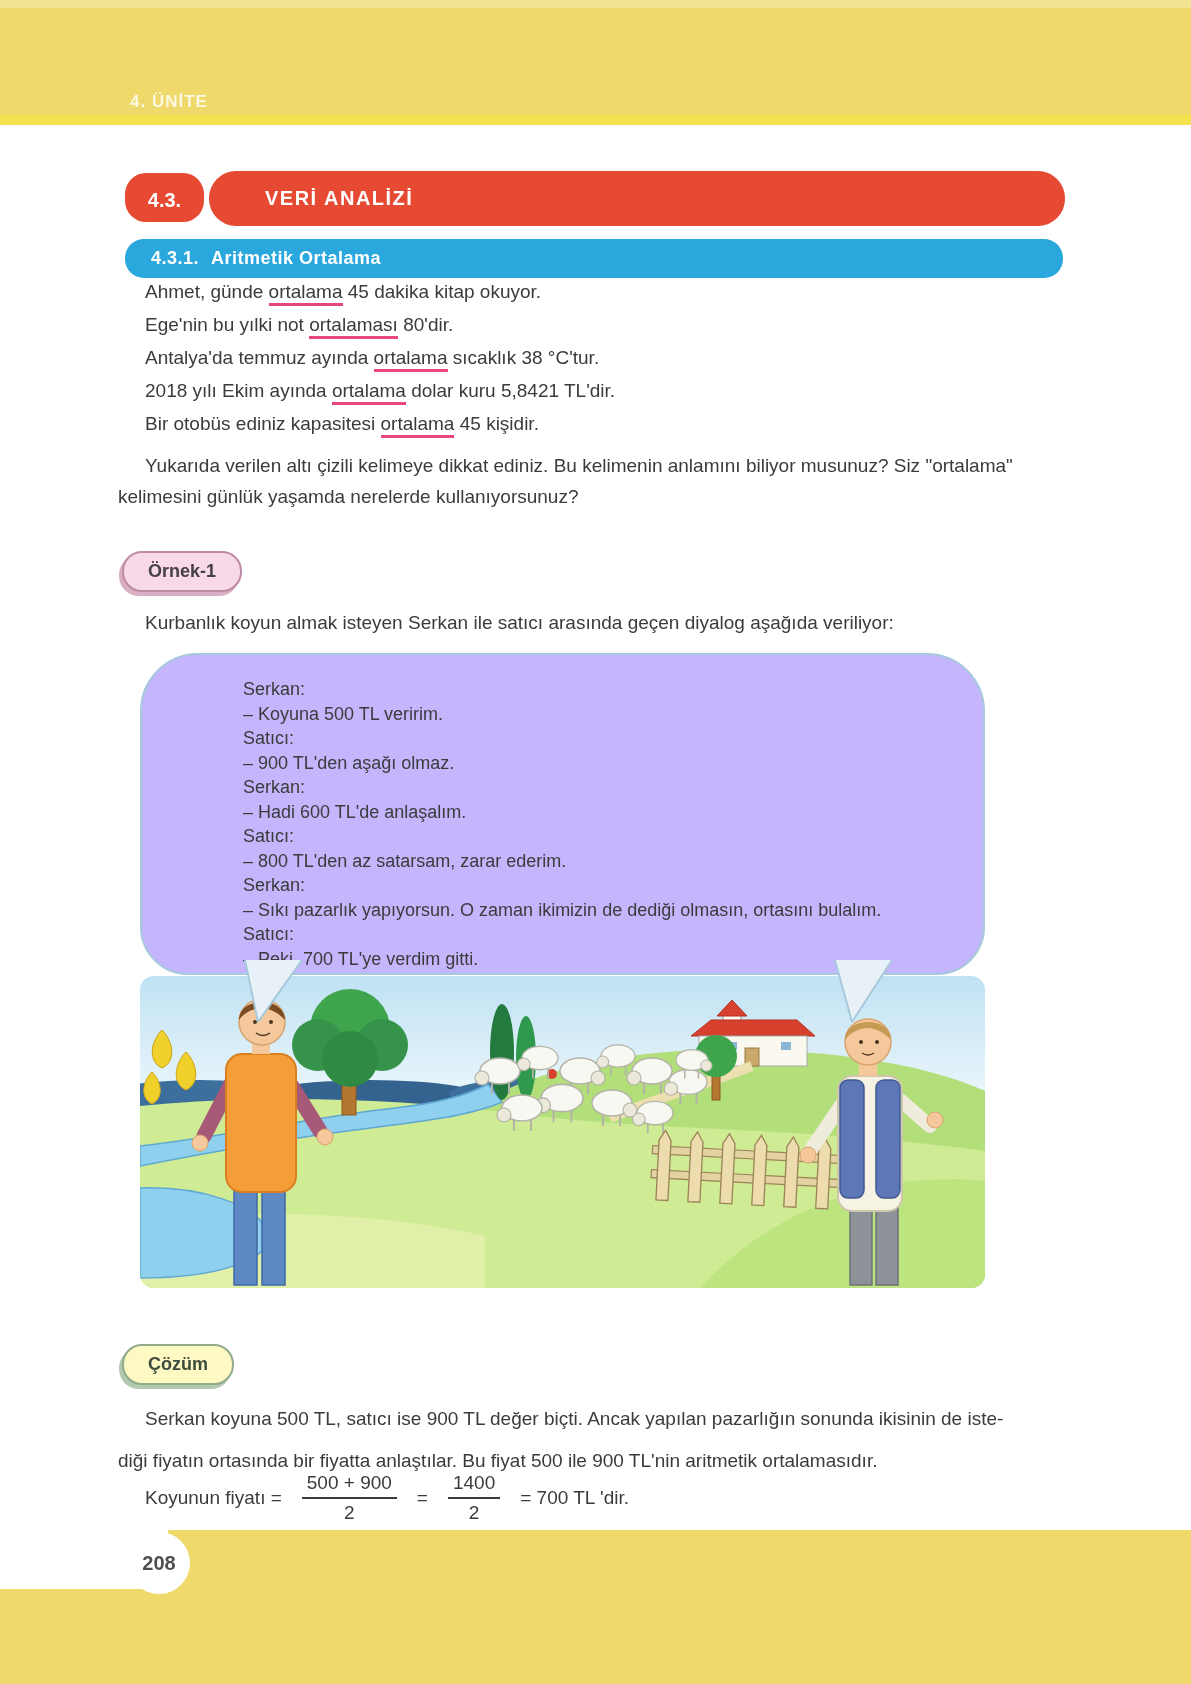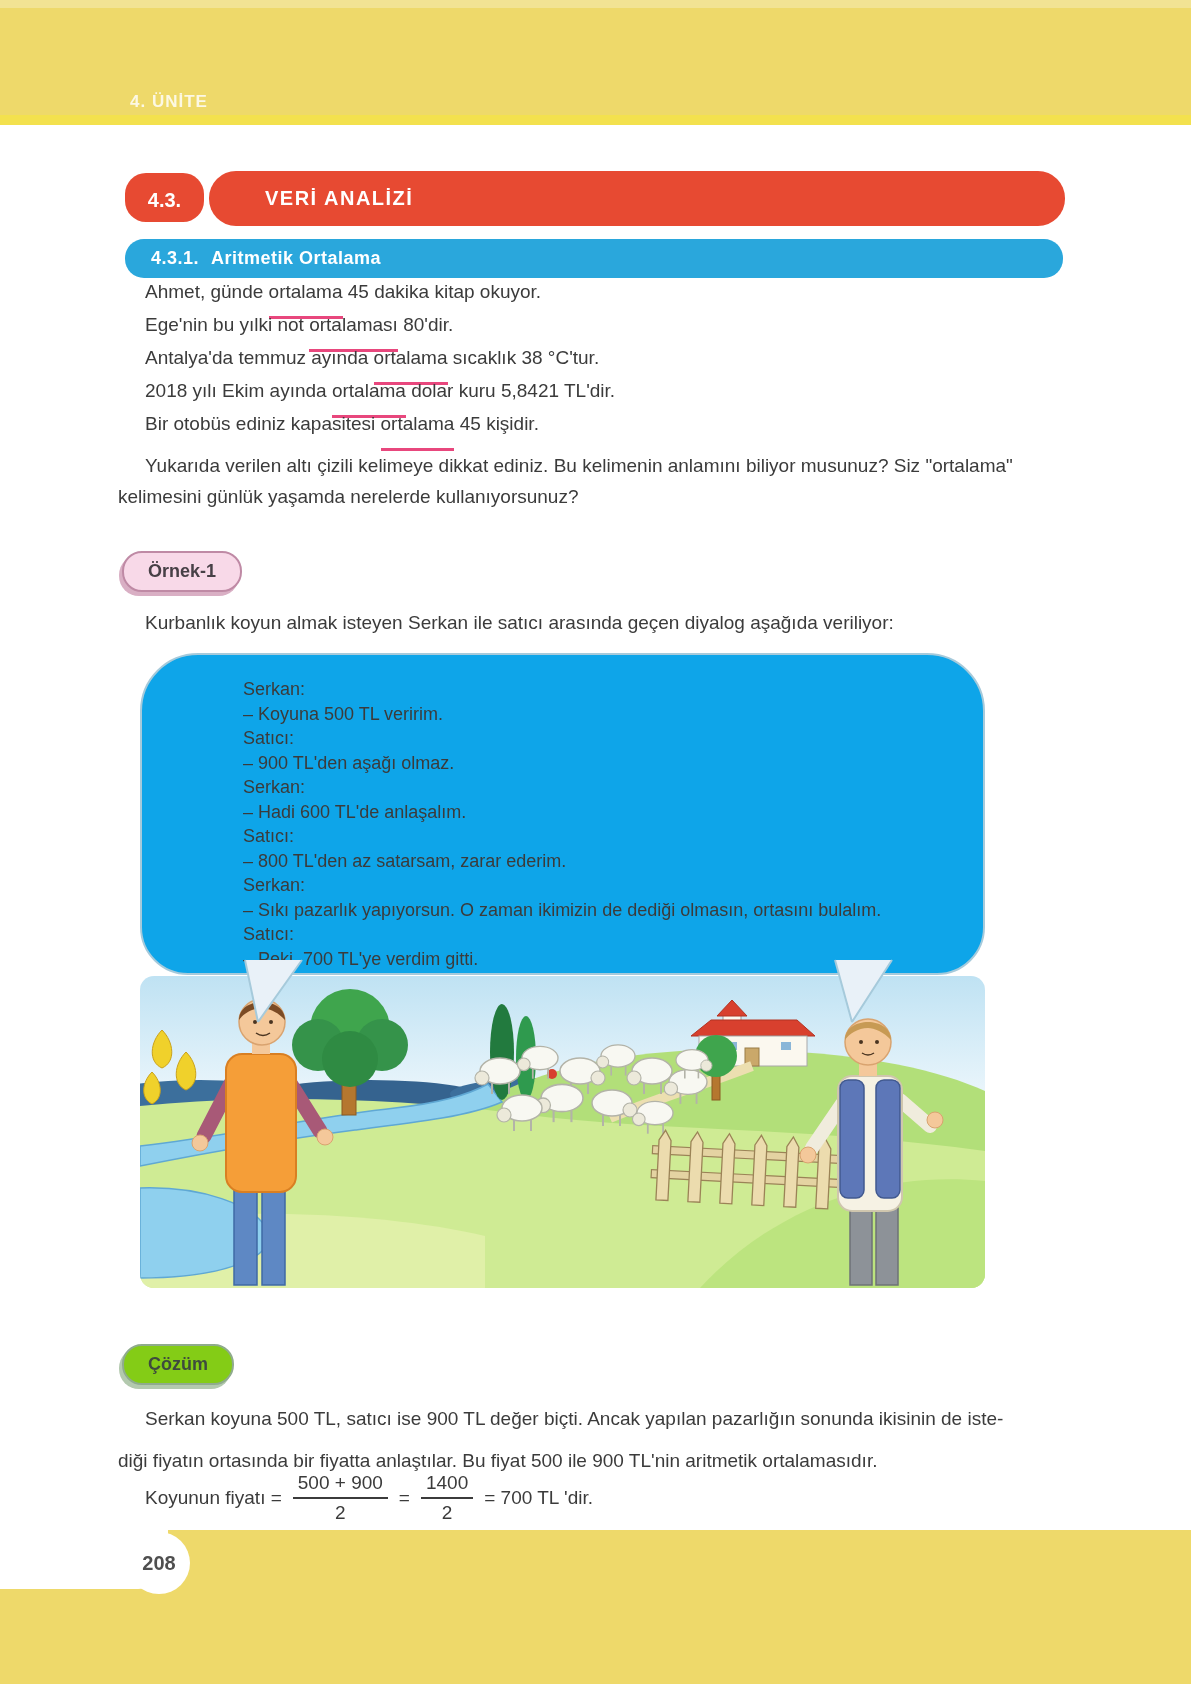--- a/index.html
+++ b/index.html
@@ -20,55 +20,55 @@
                  border-radius:27px;color:#fff;font-size:20px;font-weight:bold;line-height:55px;
                  padding-left:56px;letter-spacing:1.5px;box-sizing:border-box;}
   .subsection-bar{position:absolute;left:125px;top:239px;width:938px;height:39px;background:#2aa7dc;
                   border-radius:19px;color:#fff;font-size:18px;font-weight:bold;line-height:39px;
                   padding-left:26px;letter-spacing:.5px;box-sizing:border-box;}
   .subsection-bar .sub-num{margin-right:12px;}
 
   
   .sentence-list{position:absolute;left:145px;top:282px;font-size:19px;line-height:20px;}
   .sentence{margin-bottom:13px;white-space:nowrap;}
-  .ul{border-bottom:3px solid #e8477d;padding-bottom:14px;}
+  .ul{border-bottom:3px solid #e8477d;padding-bottom:1px;}
 
   .question-par{position:absolute;left:118px;top:450px;width:950px;font-size:19px;line-height:31px;}
   .question-par .l1{text-indent:27px;white-space:nowrap;}
   .question-par .l2{white-space:nowrap;}
 
   
   .badge{position:absolute;font-size:18px;font-weight:bold;padding:8px 24px;border-radius:20px;}
   .badge-ornek{left:122px;top:551px;background:#f8d9e8;border:2px solid #bf8aa5;
                box-shadow:-3px 4px 0 #d9afc4;color:#474046;}
-  .badge-cozum{left:122px;top:1344px;background:#84cc16;border:2px solid #8fab8c;
+  .badge-cozum{left:122px;top:1344px;background:#fef9c3;border:2px solid #8fab8c;
                box-shadow:-3px 4px 0 #b3c9ae;color:#3e4a3e;}
 
   .example-intro{position:absolute;left:145px;top:612px;font-size:19px;white-space:nowrap;}
 
   
-  .bubble{position:absolute;left:140px;top:653px;width:845px;height:322px;background:#0ea5e9;
+  .bubble{position:absolute;left:140px;top:653px;width:845px;height:322px;background:#c4b5fd;
           border:2px solid #a6cadb;border-radius:58px 58px 48px 48px;box-sizing:border-box;z-index:1;}
   .dialog{position:absolute;left:101px;top:22px;font-size:18px;line-height:24.5px;color:#3b3b3b;}
   .dline{white-space:nowrap;}
   .bubble-tails{position:absolute;left:140px;top:940px;width:845px;height:92px;z-index:2;pointer-events:none;}
 
   
   .illustration{position:absolute;left:140px;top:976px;width:845px;height:312px;border-radius:14px;
                 overflow:hidden;z-index:0;}
 
   .example-caption{position:absolute;left:145px;top:1306px;font-size:19px;white-space:nowrap;}
 
   .solution-par{position:absolute;left:118px;top:1398px;width:952px;font-size:19px;line-height:42px;}
   .solution-par .l1{text-indent:27px;white-space:nowrap;}
   .solution-par .l2{white-space:nowrap;}
 
   
   .formula{position:absolute;left:145px;top:1468px;height:60px;display:flex;align-items:center;
-           font-size:19px;gap:7px;}
+           font-size:19px;gap:16px;}
   .frac{display:inline-flex;flex-direction:column;align-items:center;margin:13px 4px;}
   .frac .num{padding:0 5px 3px;border-bottom:2px solid #3b3b3b;}
   .frac .den{padding-top:3px;}
 
   
   .footer-band{position:absolute;left:0;top:1530px;width:1191px;height:154px;background:#eed96a;padding-left:12px;}
   .footer-notch{position:absolute;left:0;top:0;width:168px;height:59px;background:#ffffff;
                 border-bottom-right-radius:30px;}
   .page-circle{position:absolute;left:128px;top:2px;width:62px;height:62px;background:#ffffff;
                border-radius:50%;text-align:center;line-height:62px;font-size:20px;font-weight:bold;color:#4f4f4f;}

